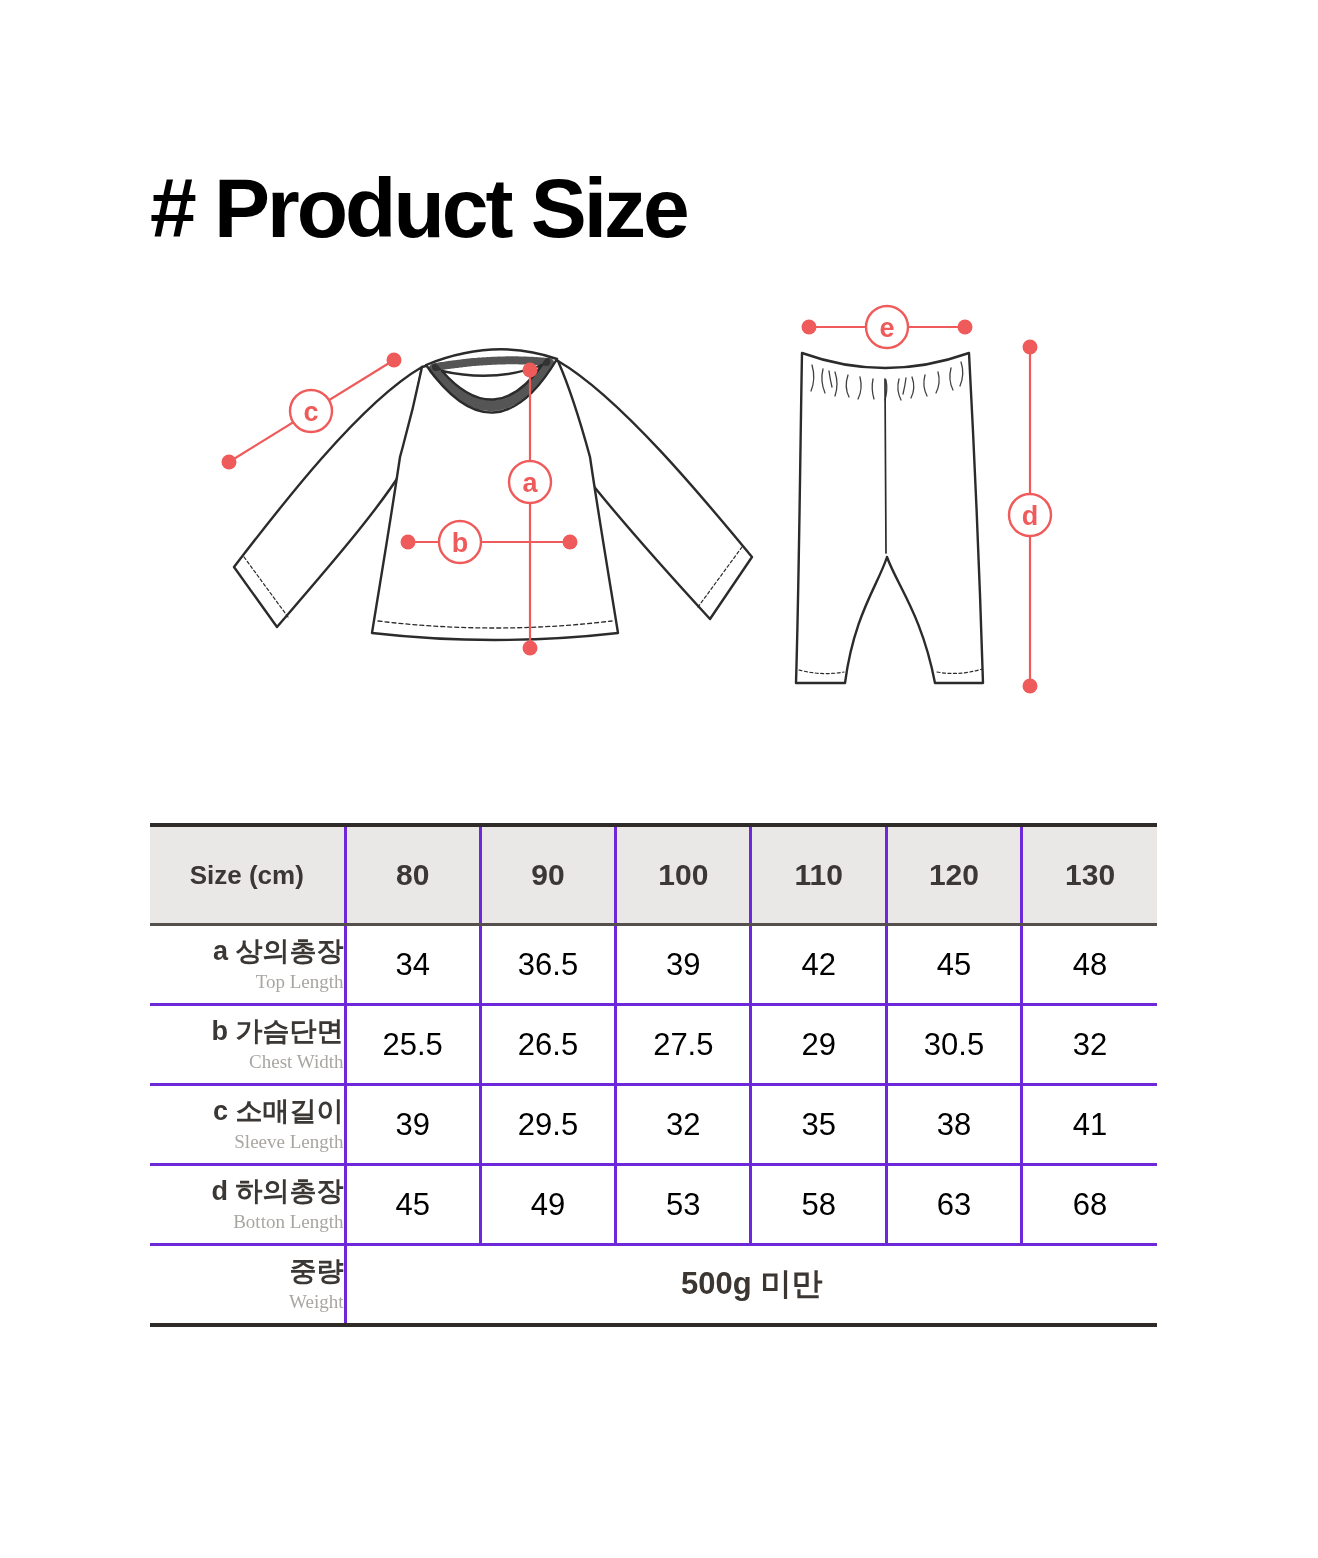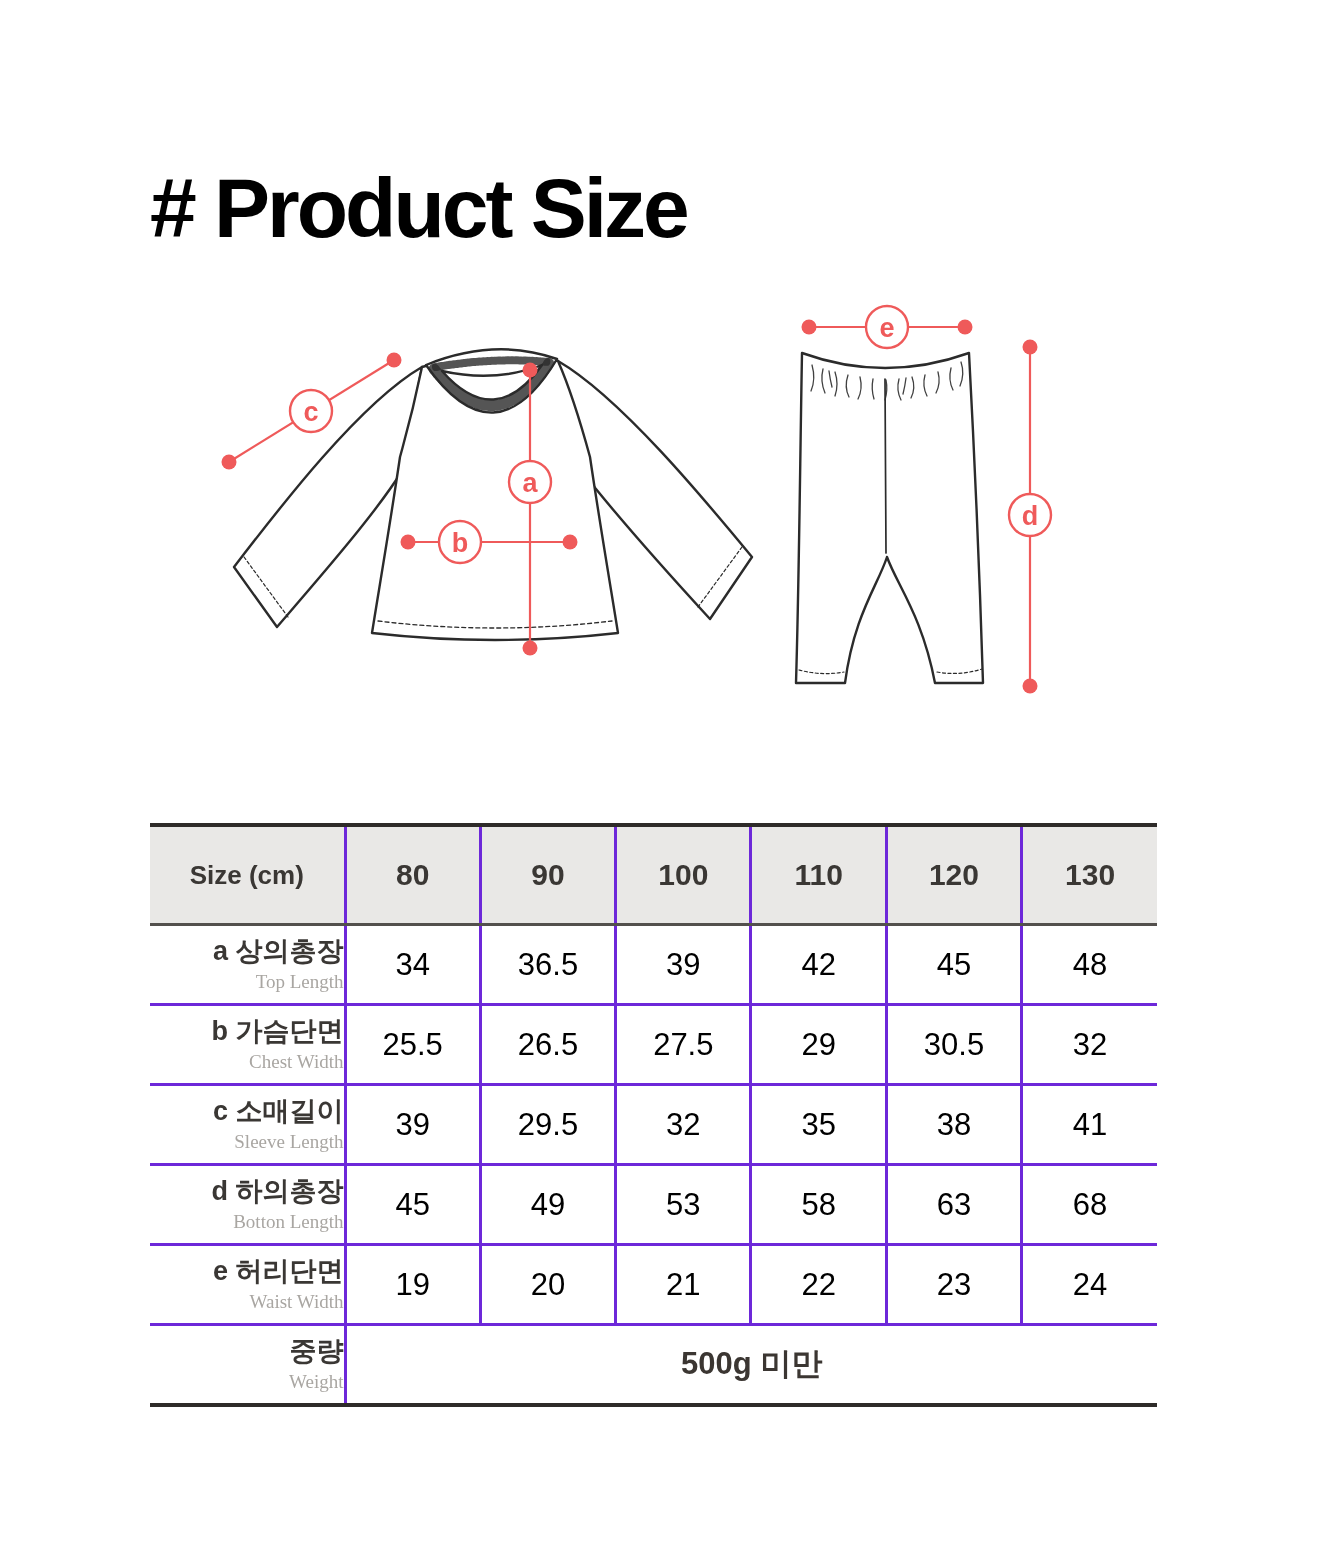--- a/index.html
+++ b/index.html
@@ -194,31 +194,19 @@
       </th>
       <td class="val">45</td>
       <td class="val">49</td>
       <td class="val">53</td>
       <td class="val">58</td>
       <td class="val">63</td>
       <td class="val">68</td>
     </tr>
     <tr>
       <th class="rowlabel">
-        <div class="ko">e 허리단면</div>
-        <div class="en">Waist Width</div>
-      </th>
-      <td class="val">19</td>
-      <td class="val">20</td>
-      <td class="val">21</td>
-      <td class="val">22</td>
-      <td class="val">23</td>
-      <td class="val">24</td>
-    </tr>
-    <tr>
-      <th class="rowlabel">
         <div class="ko">중량</div>
         <div class="en">Weight</div>
       </th>
       <td class="span-val" colspan="6">500g 미만</td>
     </tr>
   </tbody>
 </table>
 
 </body></html>

